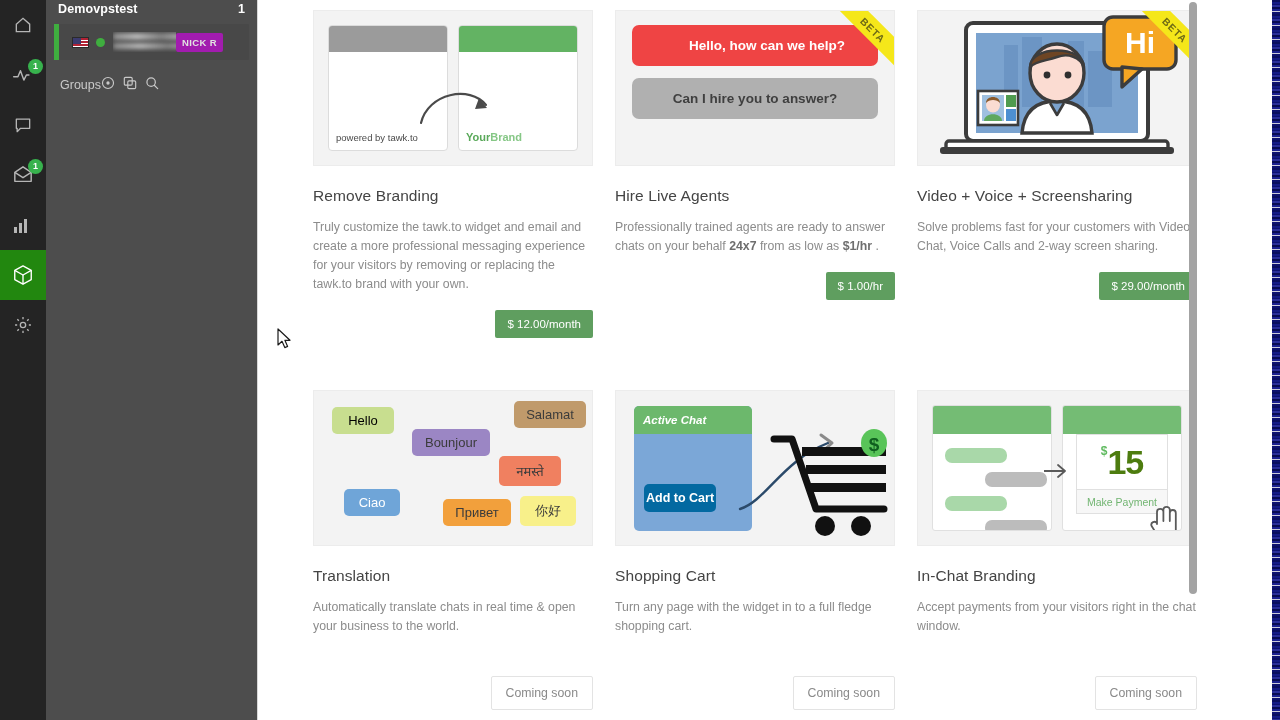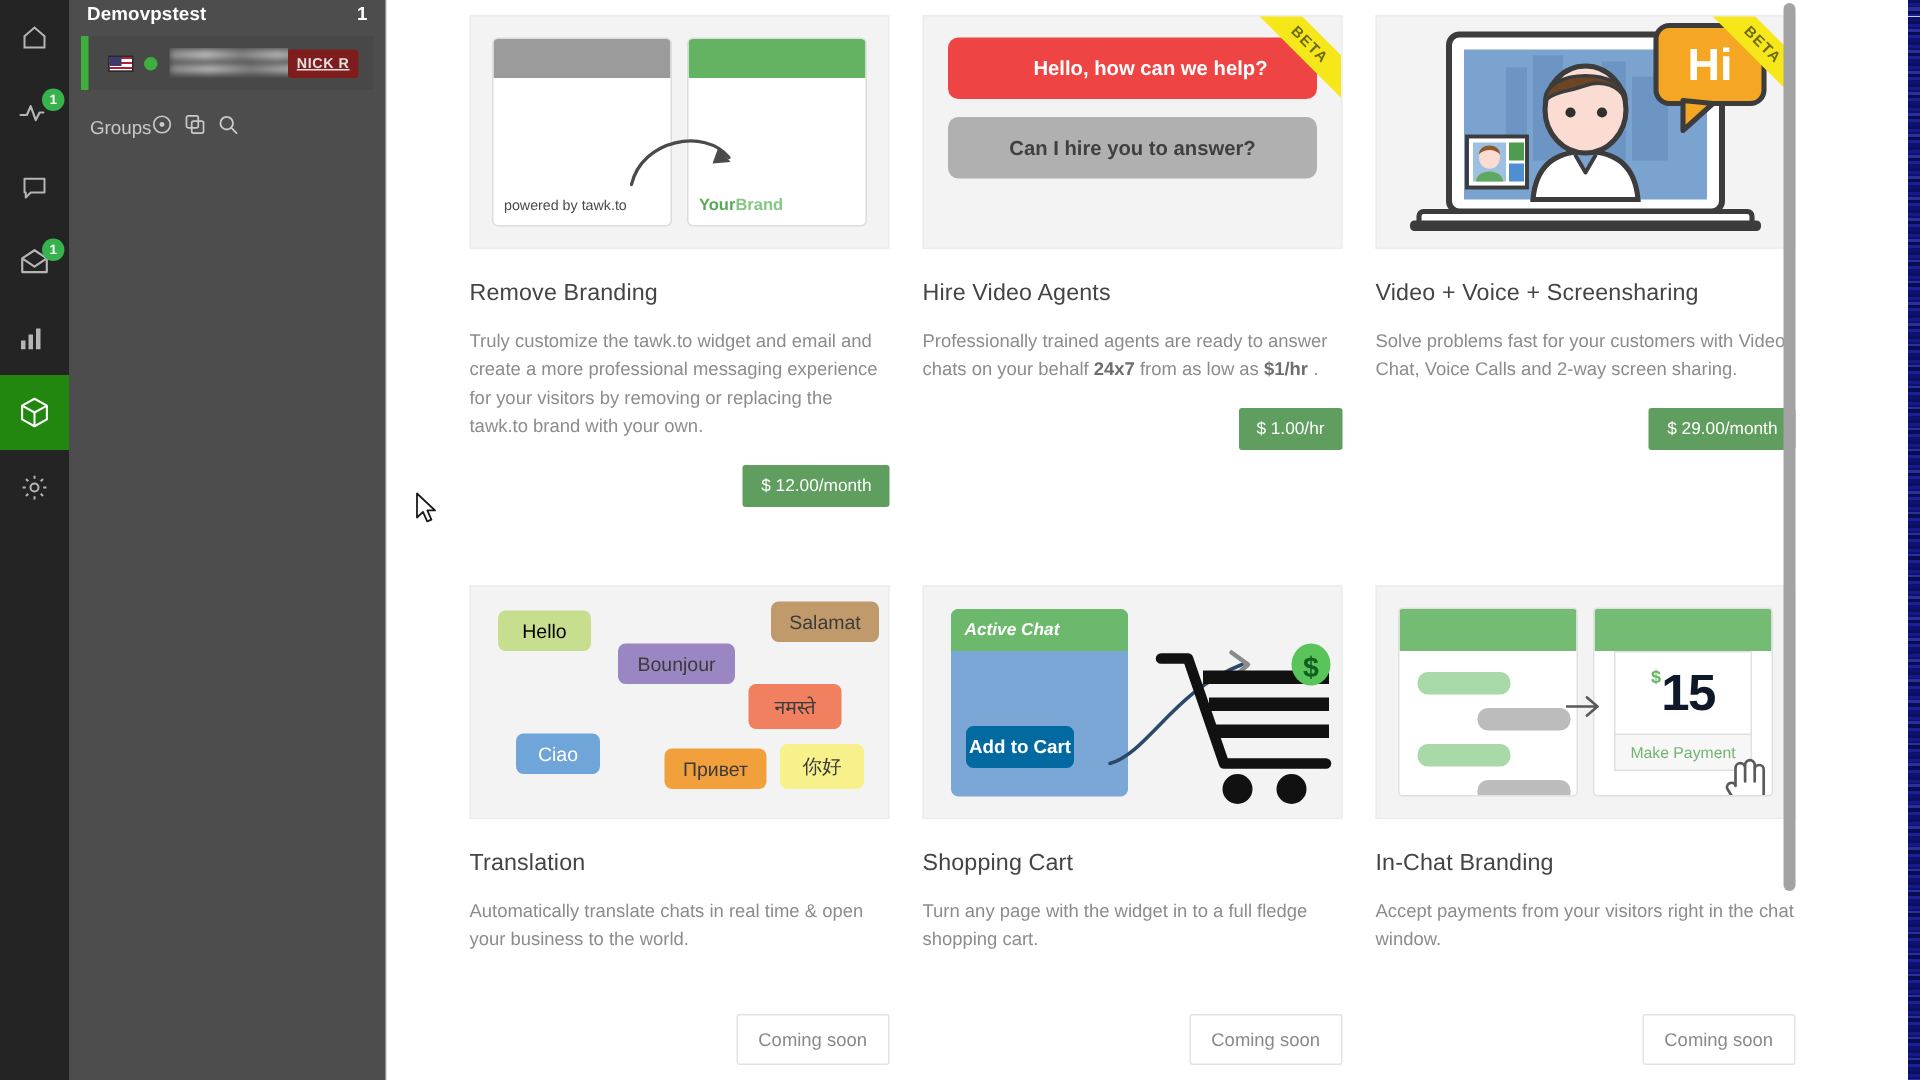--- a/index.html
+++ b/index.html
@@ -80,24 +80,24 @@
   }
   .blur-line {
     height: 7px; border-radius: 2px;
     background: linear-gradient(90deg,#9a9a9a,#cfcfcf,#8f8f8f,#c6c6c6,#8a8a8a);
     filter: blur(2.2px);
     opacity: .85;
   }
   .blur-line.l1 { width: 96px; margin-top: 1px; }
   .blur-line.l2 { width: 108px; margin-top: 3px; height: 6px; }
   .agent-badge {
-    margin-right: 10px; padding: 4px 6px;
-    background: #7f1d1d; color: #e2e2e2;
+    margin-right: 26px; padding: 4px 6px;
+    background: #a21caf; color: #e2e2e2;
     font-size: 9.5px; letter-spacing: .4px; font-weight: bold;
-    border-radius: 2px; white-space: nowrap; text-decoration: underline;
+    border-radius: 2px; white-space: nowrap;
   }
 
   .groups-row {
     display: flex; align-items: center; justify-content: flex-start;
     padding: 0 12px 0 14px; margin-top: 14px; height: 22px;
   }
   .groups-label { color: #c9c9c9; font-size: 12.5px; }
   .groups-icons { display: flex; align-items: center; gap: 8px; }
   .groups-icons span { display: block; cursor: pointer; }
 
@@ -228,21 +228,21 @@
   }
   .pay-head { height: 28px; background: #74bc74; }
   .pay-line { height: 15px; border-radius: 7px; position: absolute; }
   .pay-amount {
     position: absolute; left: 13px; top: 28px;
     width: 92px; height: 56px;
     border: 1px solid #e0e0e0; background: #fff;
     display: flex; align-items: center; justify-content: center;
   }
   .pay-amount .num {
-    font-size: 34px; color: #0f172a; font-weight: bold; letter-spacing: -1px;
+    font-size: 34px; color: #4d7c0f; font-weight: bold; letter-spacing: -1px;
   }
   .pay-amount .cur {
     font-size: 12px; color: #5fba5f; font-weight: bold;
     align-self: flex-start; margin-top: 9px;
   }
   .pay-mk {
     position: absolute; left: 13px; top: 84px;
     width: 92px; height: 24px;
     border: 1px solid #e0e0e0; border-top: none; background: #f7f7f7;
     display: flex; align-items: center; justify-content: center;
@@ -425,21 +425,21 @@
         <section class="card">
           <div class="card-media">
             <div class="chat-art">
               <div class="bubble blue">Hello, how can we help?</div>
               <div class="bubble gray">Can I hire you to answer?</div>
             </div>
             <div class="ribbon">
               <span>BETA</span>
             </div>
           </div>
-          <h3 class="card-title">Hire Video Agents</h3>
+          <h3 class="card-title">Hire Live Agents</h3>
           <p class="card-desc">Professionally trained agents are ready to answer chats on your behalf <b>24x7</b> from as low as <b>$1/hr</b> .</p>
           <div class="card-cta">
             <button class="price-btn">$ 1.00/hr</button>
           </div>
         </section>
 
         <section class="card">
           <div class="card-media">
             <div class="laptop-art">
               <svg width="278" height="156" viewBox="0 0 278 156">

